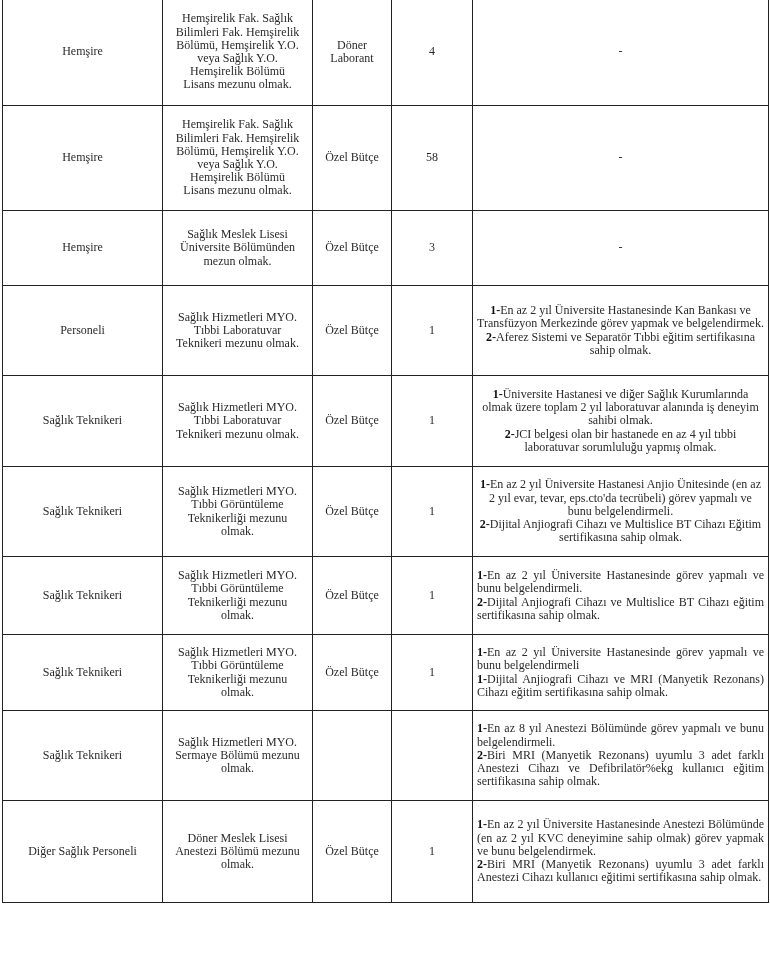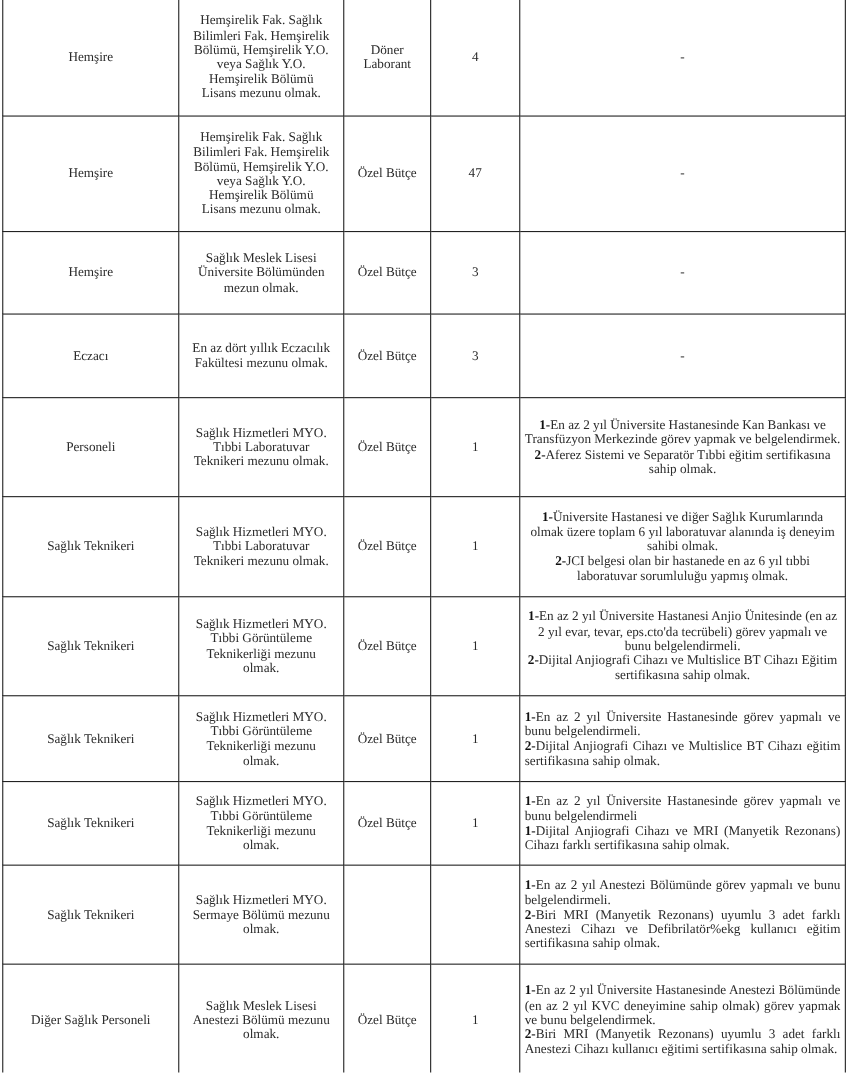--- a/index.html
+++ b/index.html
@@ -46,36 +46,27 @@
       <td>Döner Laborant</td>
       <td>4</td>
       <td class="c-req mid"><span>-</span></td>
     </tr>
     <tr style="height:105px">
       <td>Hemşire</td>
       <td>
           <span class="edu">Hemşirelik Fak. Sağlık Bilimleri Fak. Hemşirelik Bölümü, Hemşirelik Y.O. veya Sağlık Y.O. Hemşirelik Bölümü Lisans mezunu olmak.</span>
         </td>
       <td>Özel Bütçe</td>
-      <td>47</td>
+      <td>58</td>
       <td class="c-req mid"><span>-</span></td>
     </tr>
     <tr style="height:75px">
       <td>Hemşire</td>
       <td>
           <span class="edu">Sağlık Meslek Lisesi Üniversite Bölümünden mezun olmak.</span>
-        </td>
-      <td>Özel Bütçe</td>
-      <td>3</td>
-      <td class="c-req mid"><span>-</span></td>
-    </tr>
-    <tr style="height:76px">
-      <td>Eczacı</td>
-      <td>
-          <span class="edu">En az dört yıllık Eczacılık Fakültesi mezunu olmak.</span>
         </td>
       <td>Özel Bütçe</td>
       <td>3</td>
       <td class="c-req mid"><span>-</span></td>
     </tr>
     <tr style="height:90px">
       <td>Personeli</td>
       <td>
           <span class="edu">Sağlık Hizmetleri MYO. Tıbbi Laboratuvar Teknikeri mezunu olmak.</span>
         </td>
@@ -87,22 +78,22 @@
       </td>
     </tr>
     <tr style="height:91px">
       <td>Sağlık Teknikeri</td>
       <td>
           <span class="edu">Sağlık Hizmetleri MYO. Tıbbi Laboratuvar Teknikeri mezunu olmak.</span>
         </td>
       <td>Özel Bütçe</td>
       <td>1</td>
       <td class="c-req">
-        <span class="req-line"><b class="num">1-</b><span>Üniversite Hastanesi ve diğer Sağlık Kurumlarında olmak üzere toplam 6 yıl laboratuvar alanında iş deneyim sahibi olmak.</span></span>
-        <span class="req-line"><b class="num">2-</b><span>JCI belgesi olan bir hastanede en az 6 yıl tıbbi laboratuvar sorumluluğu yapmış olmak.</span></span>
+        <span class="req-line"><b class="num">1-</b><span>Üniversite Hastanesi ve diğer Sağlık Kurumlarında olmak üzere toplam 2 yıl laboratuvar alanında iş deneyim sahibi olmak.</span></span>
+        <span class="req-line"><b class="num">2-</b><span>JCI belgesi olan bir hastanede en az 4 yıl tıbbi laboratuvar sorumluluğu yapmış olmak.</span></span>
       </td>
     </tr>
     <tr style="height:90px">
       <td>Sağlık Teknikeri</td>
       <td>
           <span class="edu">Sağlık Hizmetleri MYO. Tıbbi Görüntüleme Teknikerliği mezunu olmak.</span>
         </td>
       <td>Özel Bütçe</td>
       <td>1</td>
       <td class="c-req">
@@ -124,39 +115,39 @@
     </tr>
     <tr style="height:76px">
       <td class="top">Sağlık Teknikeri</td>
       <td class="top">
           <span class="edu">Sağlık Hizmetleri MYO. Tıbbi Görüntüleme Teknikerliği mezunu olmak.</span>
         </td>
       <td class="top">Özel Bütçe</td>
       <td class="top">1</td>
       <td class="c-req">
         <span class="req-line justify"><b class="num">1-</b><span>En az 2 yıl Üniversite Hastanesinde görev yapmalı ve bunu belgelendirmeli</span></span>
-        <span class="req-line justify"><b class="num">1-</b><span>Dijital Anjiografi Cihazı ve MRI (Manyetik Rezonans) Cihazı farklı sertifikasına sahip olmak.</span></span>
+        <span class="req-line justify"><b class="num">1-</b><span>Dijital Anjiografi Cihazı ve MRI (Manyetik Rezonans) Cihazı eğitim sertifikasına sahip olmak.</span></span>
       </td>
     </tr>
     <tr style="height:90px">
       <td class="top">Sağlık Teknikeri</td>
       <td class="top">
           <span class="edu">Sağlık Hizmetleri MYO. Sermaye Bölümü mezunu olmak.</span>
         </td>
       <td></td>
       <td></td>
       <td class="c-req">
-        <span class="req-line justify"><b class="num">1-</b><span>En az 2 yıl Anestezi Bölümünde görev yapmalı ve bunu belgelendirmeli.</span></span>
+        <span class="req-line justify"><b class="num">1-</b><span>En az 8 yıl Anestezi Bölümünde görev yapmalı ve bunu belgelendirmeli.</span></span>
         <span class="req-line justify"><b class="num">2-</b><span>Biri MRI (Manyetik Rezonans) uyumlu 3 adet farklı Anestezi Cihazı ve Defibrilatör%ekg kullanıcı eğitim sertifikasına sahip olmak.</span></span>
       </td>
     </tr>
     <tr style="height:102px">
       <td>Diğer Sağlık Personeli</td>
       <td>
-          <span class="edu">Sağlık Meslek Lisesi Anestezi Bölümü mezunu olmak.</span>
+          <span class="edu">Döner Meslek Lisesi Anestezi Bölümü mezunu olmak.</span>
         </td>
       <td>Özel Bütçe</td>
       <td>1</td>
       <td class="c-req">
         <span class="req-line justify"><b class="num">1-</b><span>En az 2 yıl Üniversite Hastanesinde Anestezi Bölümünde (en az 2 yıl KVC deneyimine sahip olmak) görev yapmak ve bunu belgelendirmek.</span></span>
         <span class="req-line justify"><b class="num">2-</b><span>Biri MRI (Manyetik Rezonans) uyumlu 3 adet farklı Anestezi Cihazı kullanıcı eğitimi sertifikasına sahip olmak.</span></span>
       </td>
     </tr>
   </tbody>
 </table>

